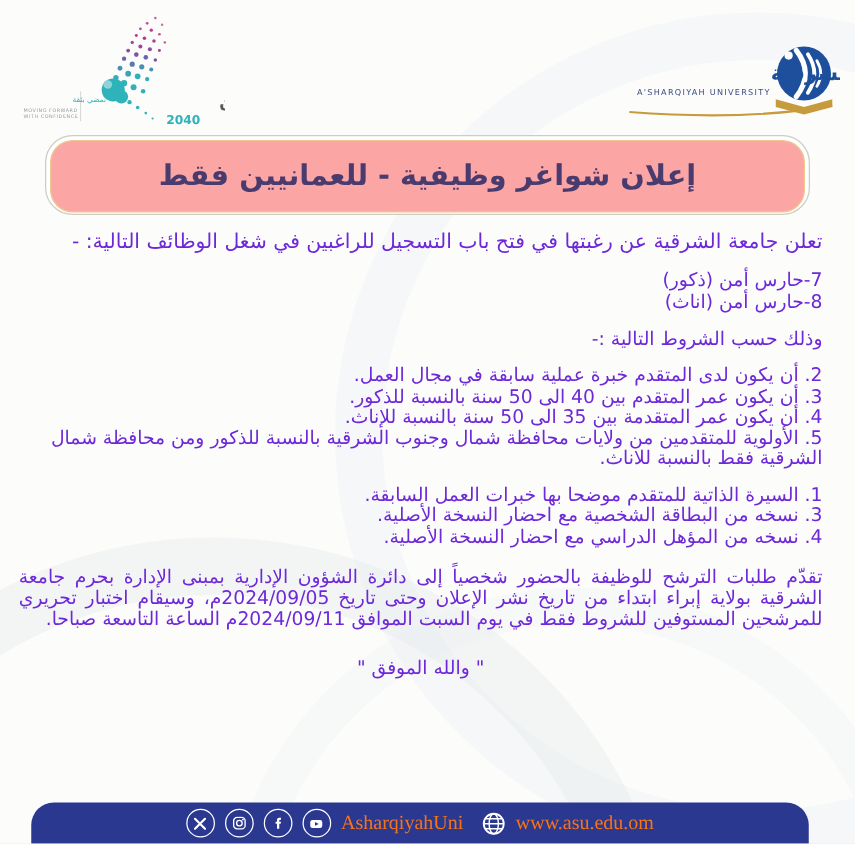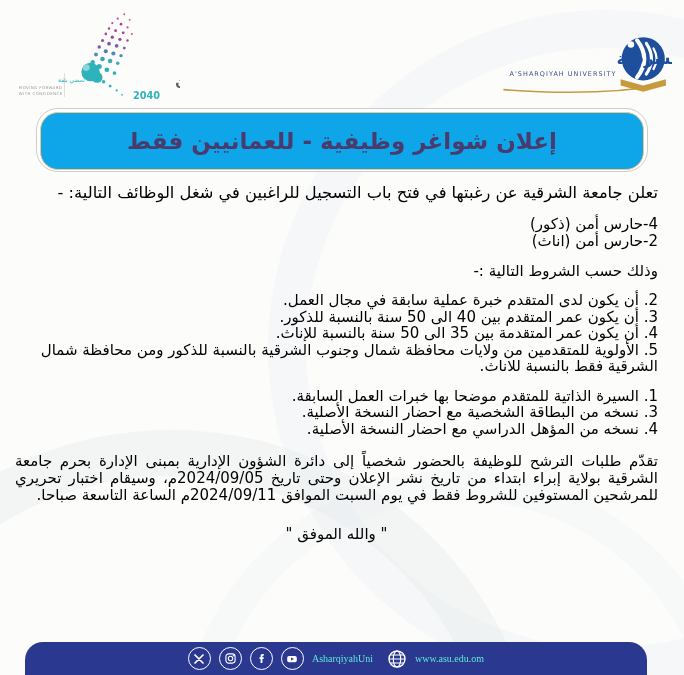--- a/index.html
+++ b/index.html
@@ -18,29 +18,29 @@
   .topbar { position:absolute; top:6px; left:0; right:0; height:96px; }
   .vision-logo { position:absolute; left:12px; top:4px;text-align:right; }
   .asu-logo { position:absolute; right:12px; top:26px; }
 
   
   .banner-outer {
     position:absolute; top:108px; left:36px; right:36px; height:56px;
     border:1px solid #cfccc4; border-radius:22px; padding:3px; background:#fff;
   }
   .banner-inner {
-    height:100%; background:#0ea5e9; border:1px solid #eec88e; border-radius:18px;
+    height:100%; background:#fca5a5; border:1px solid #eec88e; border-radius:18px;
     display:flex; align-items:center; justify-content:center;
   }
   .banner-title { color:#4a3b6e; font-size:23px; font-weight:bold; direction:rtl; }
 
   
   .content {
     position:absolute; top:184px; right:26px; left:15px;
-    direction:rtl; text-align:right; color:#000000;
+    direction:rtl; text-align:right; color:#6d28d9;
     font-size:15px; line-height:17px;
   }
   .intro { font-size:16.3px; margin-bottom:15px; white-space:nowrap; }
   .vacancies { margin-bottom:13px; line-height:17px; }
   .cond-heading { margin-bottom:12px; }
   .cond-list { margin-bottom:13px; line-height:16.5px; }
   .docs-heading { margin-bottom:14px; }
   .docs-list { margin-bottom:16px; line-height:16.5px; }
   .apply-par { text-align:justify; text-align-last:right; margin-bottom:22px; line-height:17px; }
   .closing { text-align:center; font-size:15px; }
@@ -49,21 +49,21 @@
   .footer {
     position:absolute; left:25px; right:37px; bottom:0; height:33px;
     background:#2b3890; border-radius:18px 18px 0 0;
     display:flex; align-items:center; justify-content:center; gap:8px;
     direction:ltr; color:#fff;
   }
   .icon-circle {
     width:21px; height:21px; border:1.4px solid #fff; border-radius:50%;
     display:flex; align-items:center; justify-content:center; flex:0 0 auto;
   }
-  .footer-text { font-family:"Liberation Serif", serif; font-size:10px; color:#5eead4; }
+  .footer-text { font-family:"Liberation Serif", serif; font-size:16px; color:#f97316; }
   .footer .globe { display:flex; align-items:center; margin-left:6px; }
 </style>
 </head>
 <body>
 
 <div class="page">
 
   <div class="swirl s1"></div>
   <div class="swirl s2"></div>
   <div class="swirl s3"></div>
@@ -137,22 +137,22 @@
     <div class="banner-inner">
       <div class="banner-title">إعلان شواغر وظيفية - للعمانيين فقط</div>
     </div>
   </div>
 
   <div class="content">
 
     <div class="intro">تعلن جامعة الشرقية عن رغبتها في فتح باب التسجيل للراغبين في شغل الوظائف التالية: -</div>
 
     <div class="vacancies">
-        <div>4-حارس أمن (ذكور)</div>
-        <div>2-حارس أمن (اناث)</div>
+        <div>7-حارس أمن (ذكور)</div>
+        <div>8-حارس أمن (اناث)</div>
       </div>
 
     <div class="cond-heading">وذلك حسب الشروط التالية :-</div>
 
     <div class="cond-list">
         <div>2. أن يكون لدى المتقدم خبرة عملية سابقة في مجال العمل.</div>
         <div>3. أن يكون عمر المتقدم بين 40 الى 50 سنة بالنسبة للذكور.</div>
         <div>4. أن يكون عمر المتقدمة بين 35 الى 50 سنة بالنسبة للإناث.</div>
         <div>5. الأولوية للمتقدمين من ولايات محافظة شمال وجنوب الشرقية بالنسبة للذكور ومن محافظة شمال الشرقية فقط بالنسبة للاناث.</div>
       </div>

